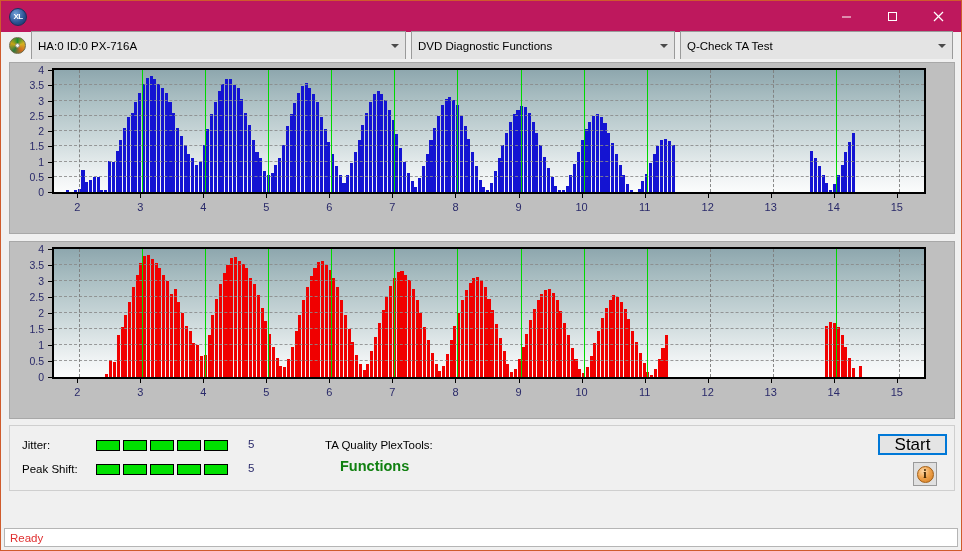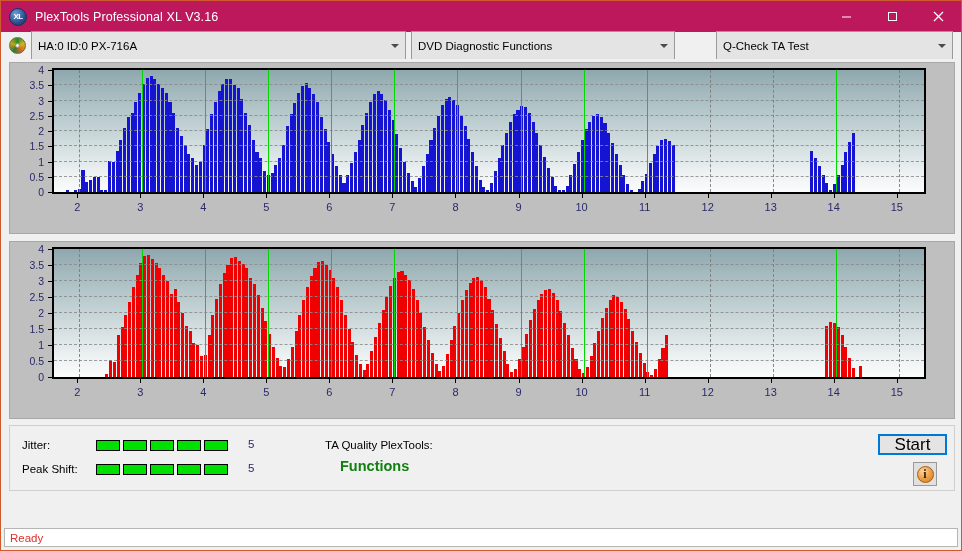--- a/index.html
+++ b/index.html
@@ -76,21 +76,21 @@
     padding-left:6px;position:relative;
   }
   .combo .caret{
     position:absolute;right:6px;top:50%;margin-top:-2px;
     width:0;height:0;
     border-left:4px solid transparent;border-right:4px solid transparent;
     border-top:4px solid #4a4a4a;
   }
   .combo.c1{flex:0 0 375px;}
   .combo.c2{flex:0 0 264px;}
-  .combo.c3{flex:1 1 auto;margin-left:36px;}
+  .combo.c3{flex:1 1 auto;}
   
   .content{
     flex:1 1 auto;position:relative;background:#f0f0f0;
     padding:0 8px;box-sizing:border-box;
   }
   .chart-frame{
     position:absolute;background:#bfbfbf;
     border:1px solid #a8a8a8;
     box-sizing:border-box;
   }
@@ -183,21 +183,20 @@
     font-size:11.5px;color:#e03030;
   }
 </style>
 </head>
 <body>
 
 <div class="window">
 
   <div class="titlebar">
     <div class="app-icon">XL</div>
-    <div class="title-text">PlexTools Professional XL V3.16</div>
     <div class="wincontrols">
       <div class="wc">
         <svg width="11" height="11" viewBox="0 0 11 11">
             <line x1="1" y1="6" x2="10" y2="6" stroke="#fff" stroke-width="1"></line>
           </svg>
       </div>
       <div class="wc">
         <svg width="11" height="11" viewBox="0 0 11 11">
             <rect x="1.5" y="1.5" width="8" height="8" fill="none" stroke="#fff" stroke-width="1"></rect>
           </svg>

